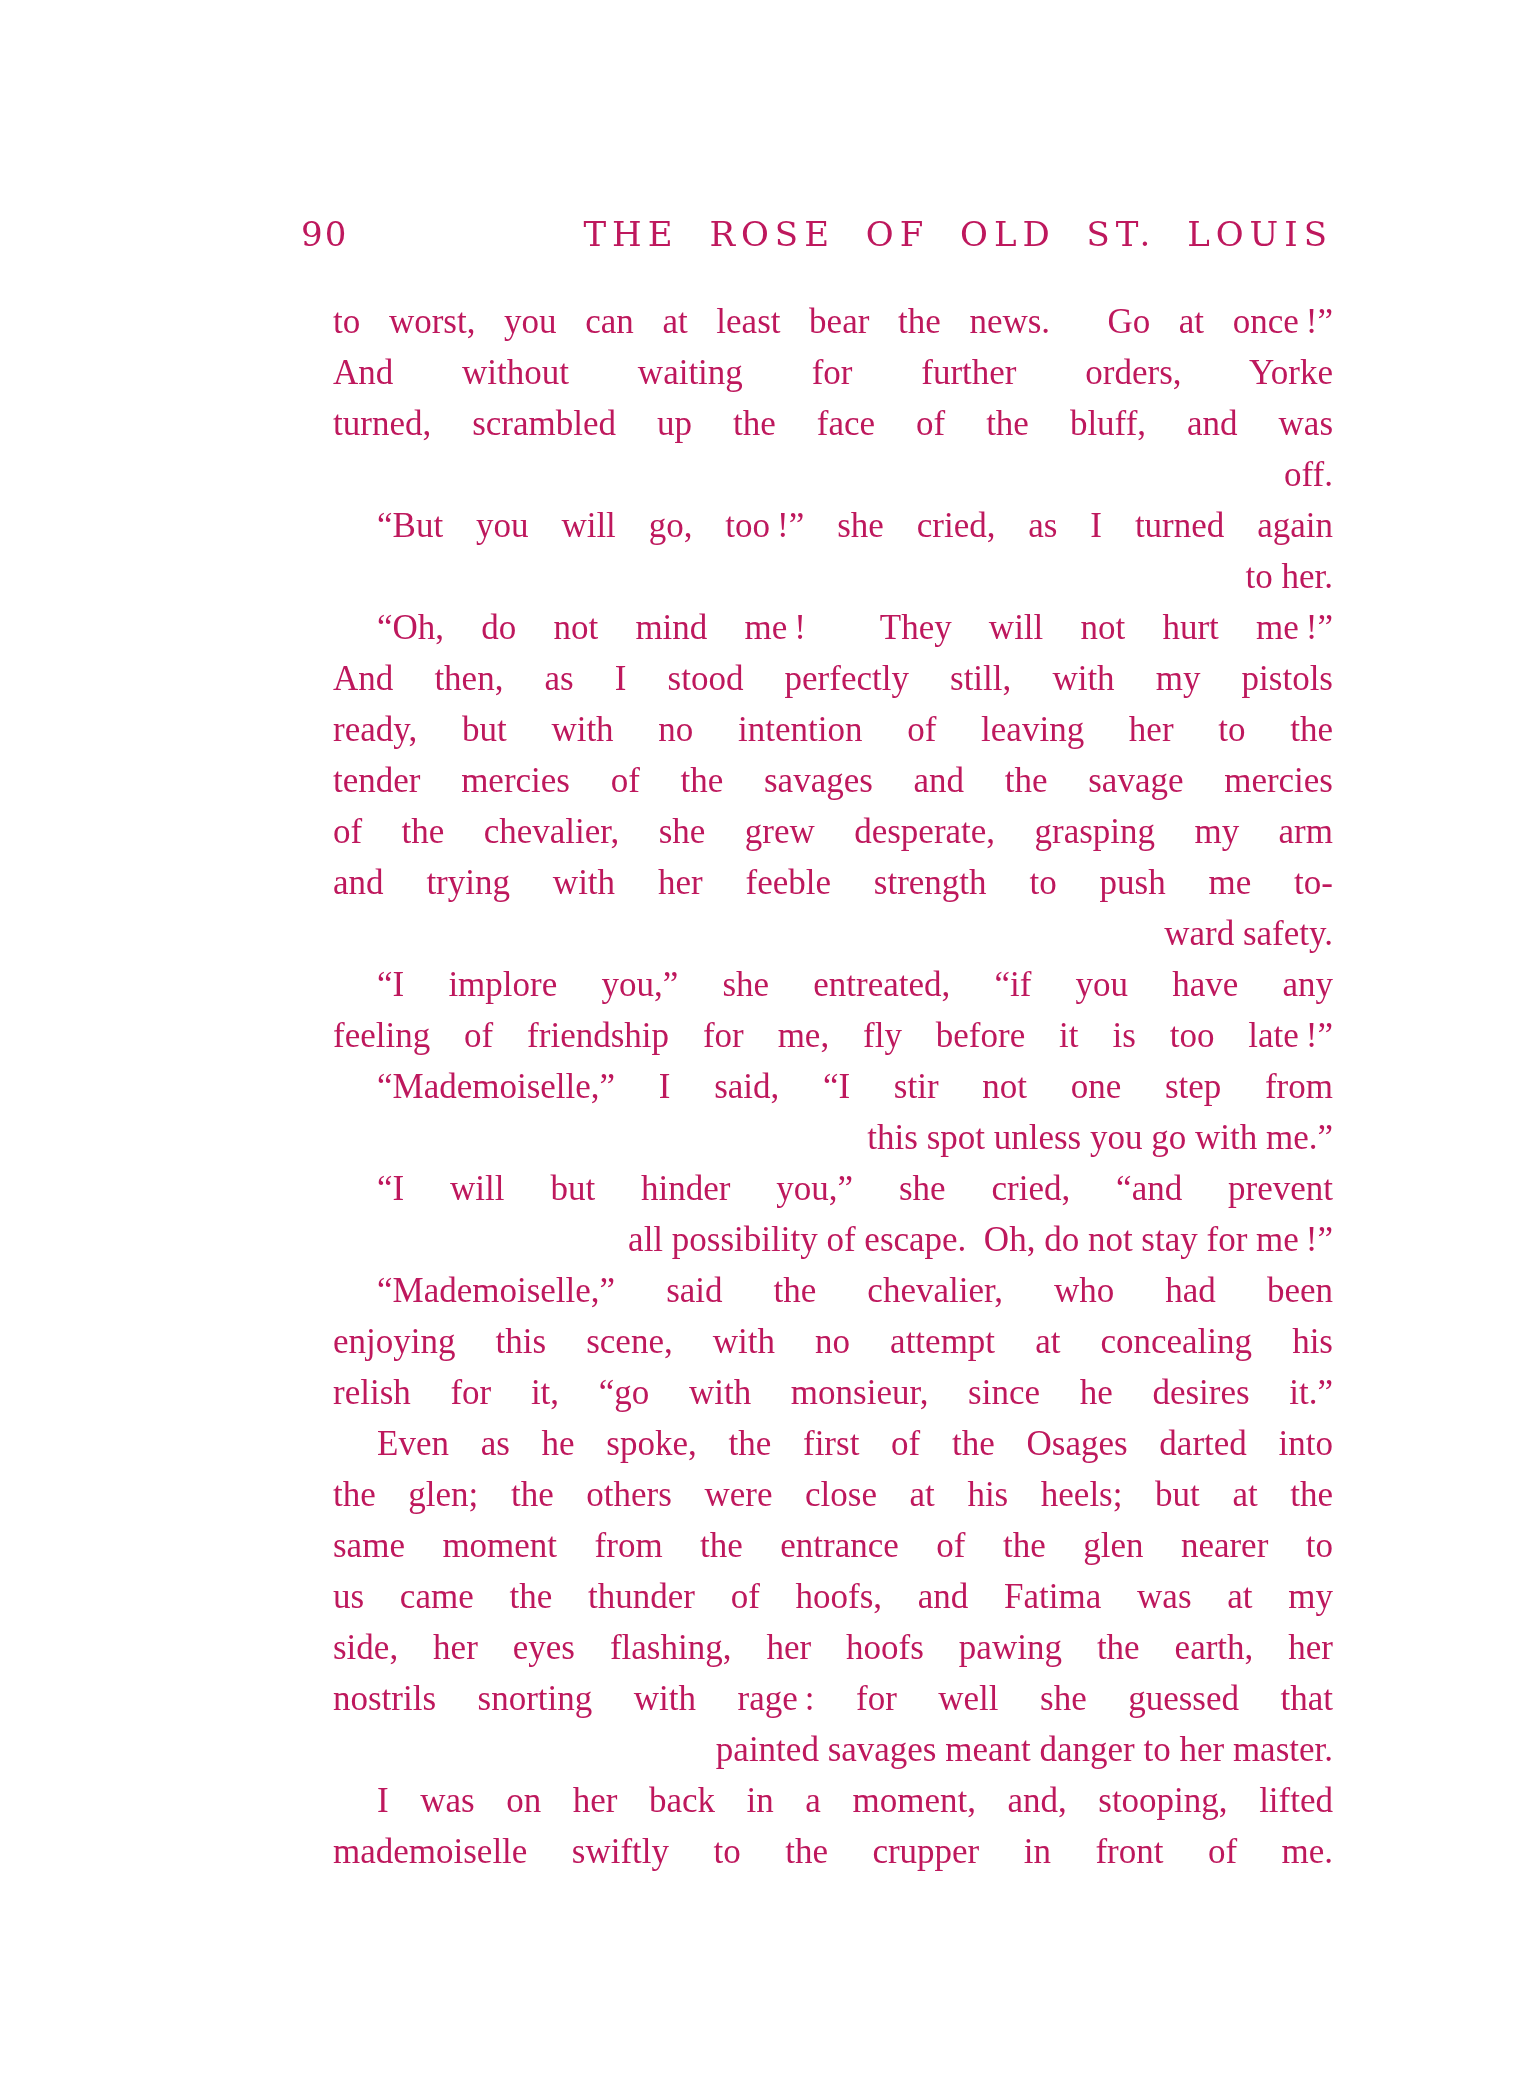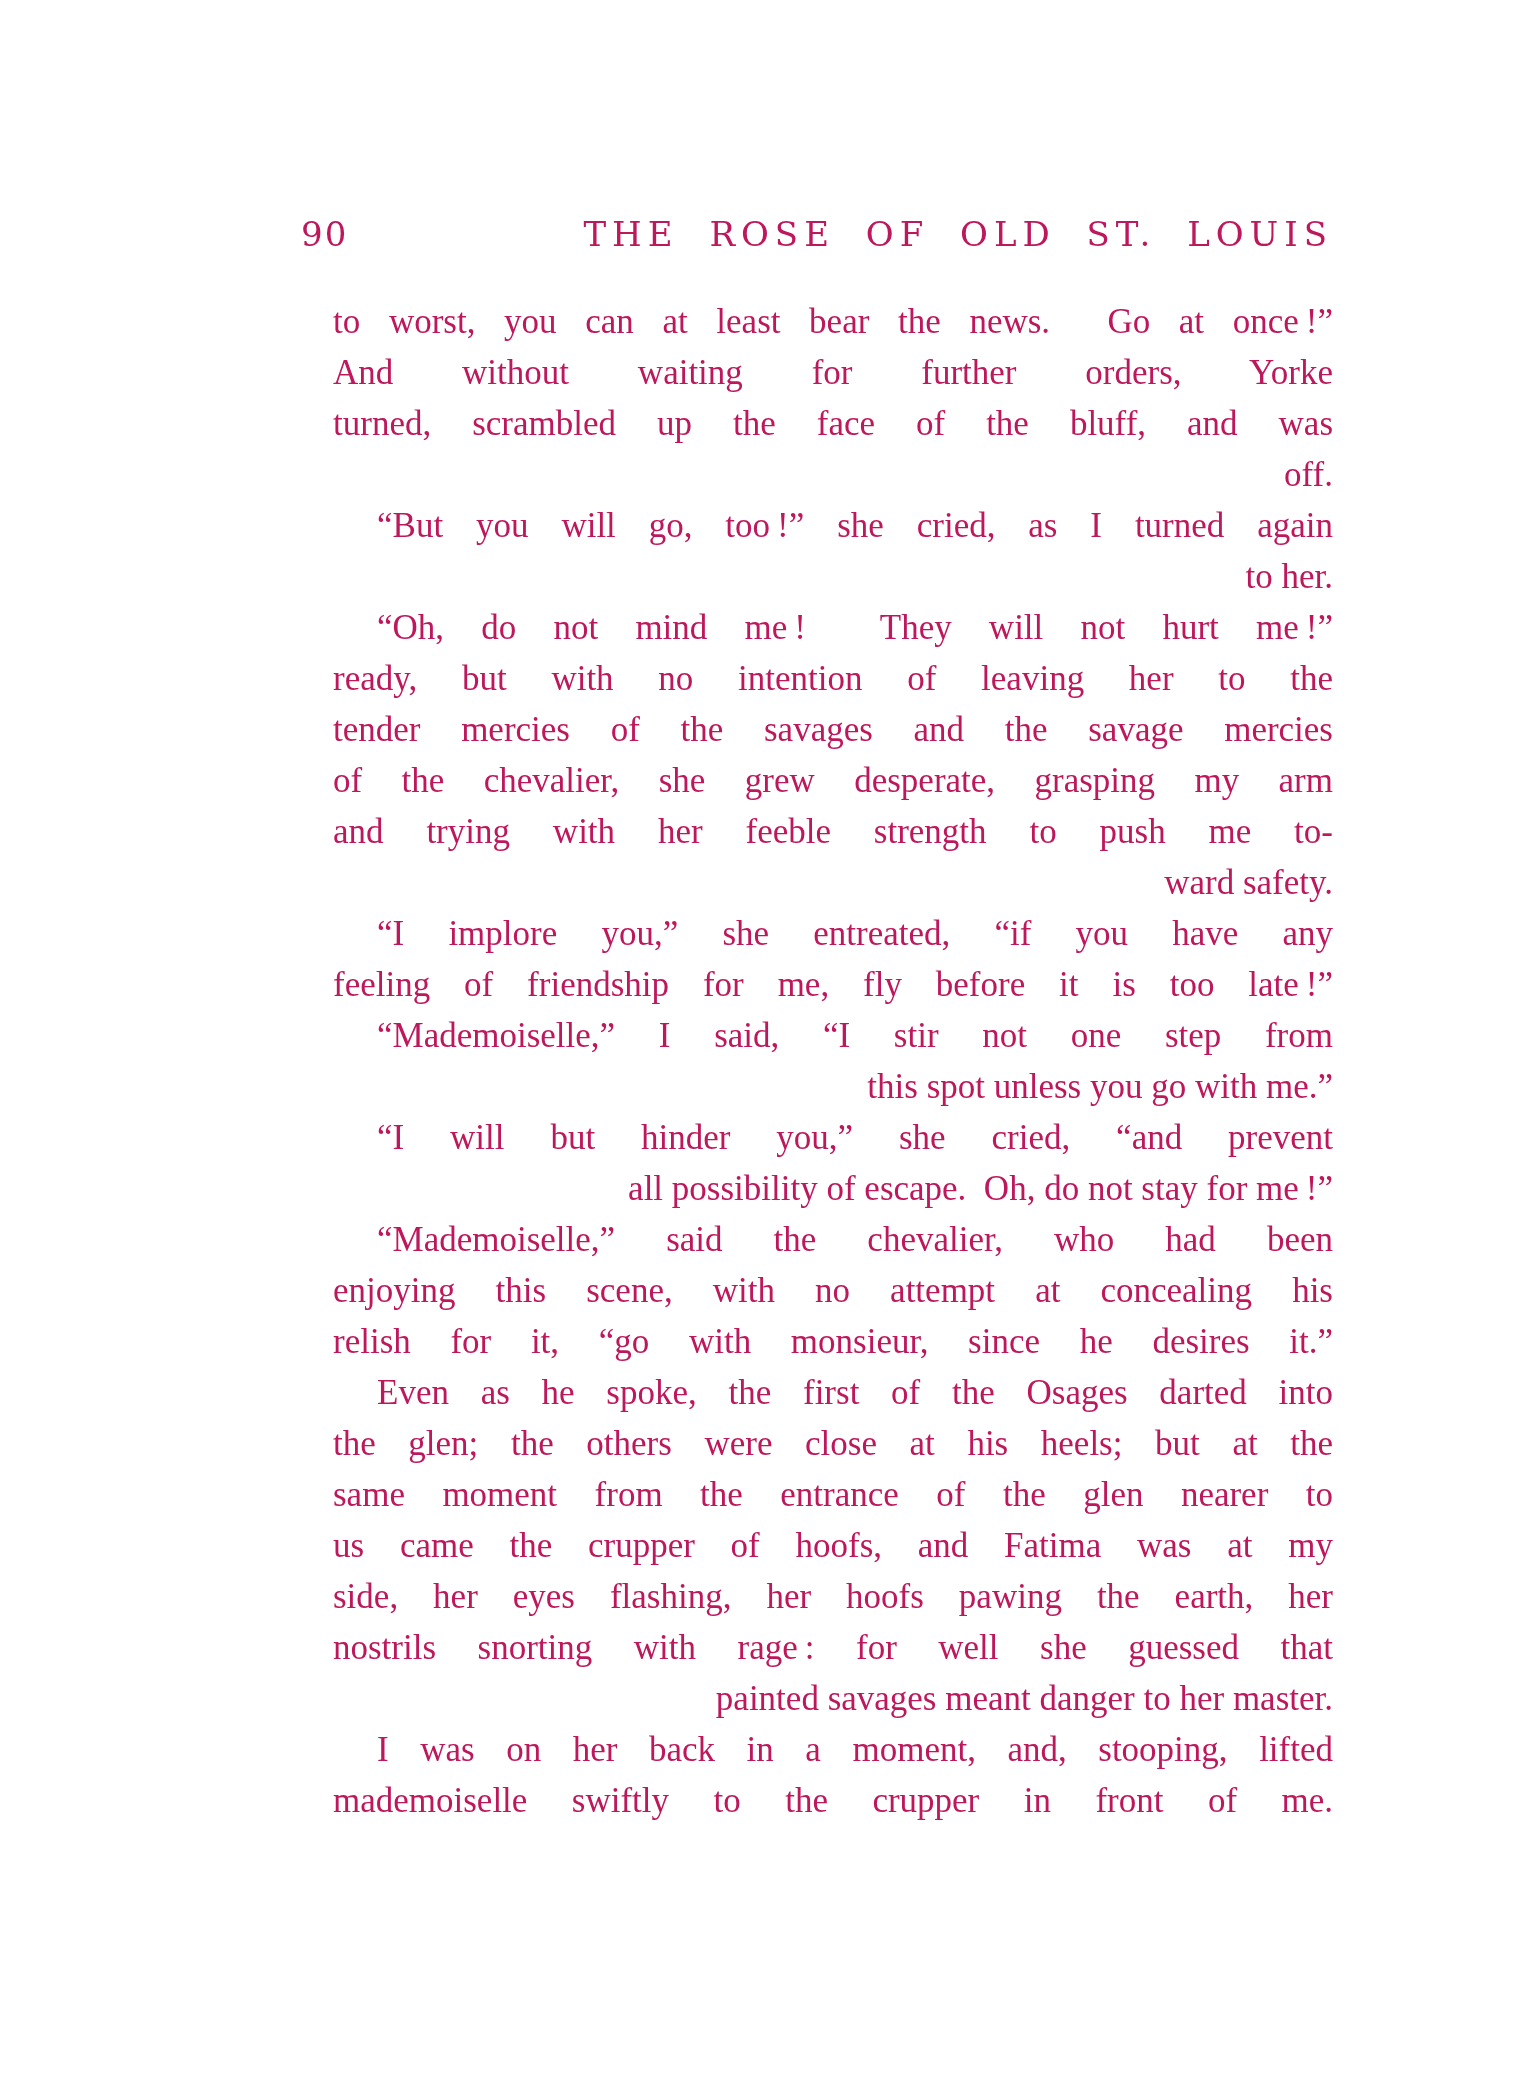--- a/index.html
+++ b/index.html
@@ -70,37 +70,38 @@
     <span class="title">THE ROSE OF OLD ST. LOUIS</span>
   </header>
   <main class="text-block" id="lines">
       <div class="line just">to worst, you can at least bear the news.&nbsp; Go at once !”</div>
       <div class="line just">And without waiting for further orders, Yorke</div>
       <div class="line just">turned, scrambled up the face of the bluff, and was</div>
       <div class="line">off.</div>
       <div class="line indent just">“But you will go, too !” she cried, as I turned again</div>
       <div class="line">to her.</div>
       <div class="line indent just">“Oh, do not mind me !&nbsp; They will not hurt me !”</div>
+      <div class="line just">And then, as I stood perfectly still, with my pistols</div>
       <div class="line just">ready, but with no intention of leaving her to the</div>
       <div class="line just">tender mercies of the savages and the savage mercies</div>
       <div class="line just">of the chevalier, she grew desperate, grasping my arm</div>
       <div class="line just">and trying with her feeble strength to push me to-</div>
       <div class="line">ward safety.</div>
       <div class="line indent just">“I implore you,” she entreated, “if you have any</div>
       <div class="line just">feeling of friendship for me, fly before it is too late !”</div>
       <div class="line indent just">“Mademoiselle,” I said, “I stir not one step from</div>
       <div class="line">this spot unless you go with me.”</div>
       <div class="line indent just">“I will but hinder you,” she cried, “and prevent</div>
       <div class="line">all possibility of escape.&nbsp; Oh, do not stay for me !”</div>
       <div class="line indent just">“Mademoiselle,” said the chevalier, who had been</div>
       <div class="line just">enjoying this scene, with no attempt at concealing his</div>
       <div class="line just">relish for it, “go with monsieur, since he desires it.”</div>
       <div class="line indent just">Even as he spoke, the first of the Osages darted into</div>
       <div class="line just">the glen; the others were close at his heels; but at the</div>
       <div class="line just">same moment from the entrance of the glen nearer to</div>
-      <div class="line just">us came the crupper of hoofs, and Fatima was at my</div>
+      <div class="line just">us came the thunder of hoofs, and Fatima was at my</div>
       <div class="line just">side, her eyes flashing, her hoofs pawing the earth, her</div>
       <div class="line just">nostrils snorting with rage : for well she guessed that</div>
       <div class="line">painted savages meant danger to her master.</div>
       <div class="line indent just">I was on her back in a moment, and, stooping, lifted</div>
       <div class="line just">mademoiselle swiftly to the crupper in front of me.</div>
     </main>
 </div>
 
 </body></html>

